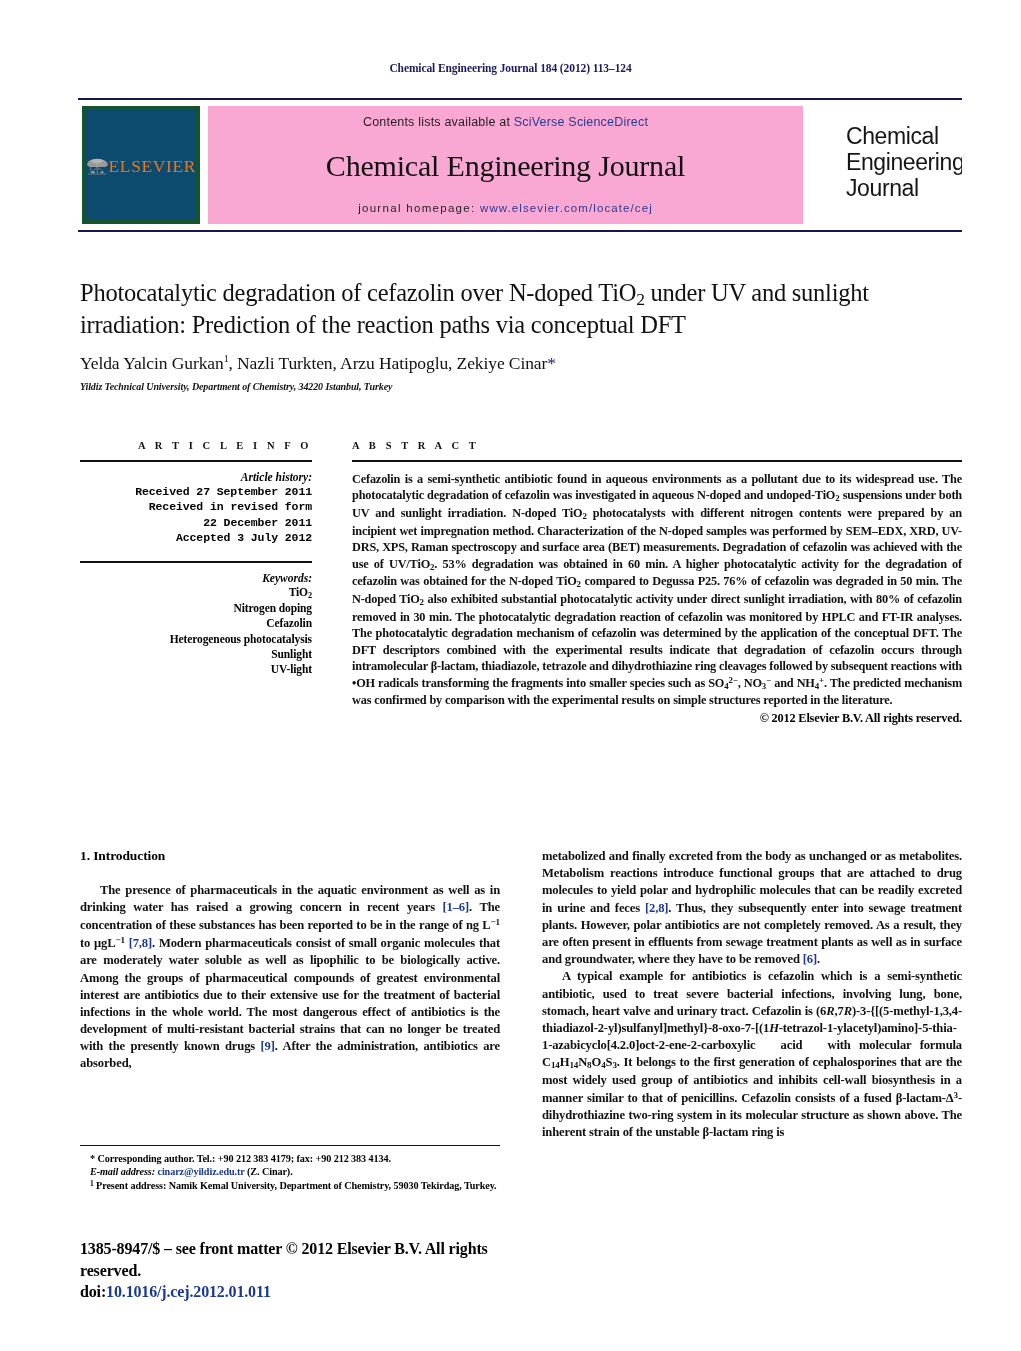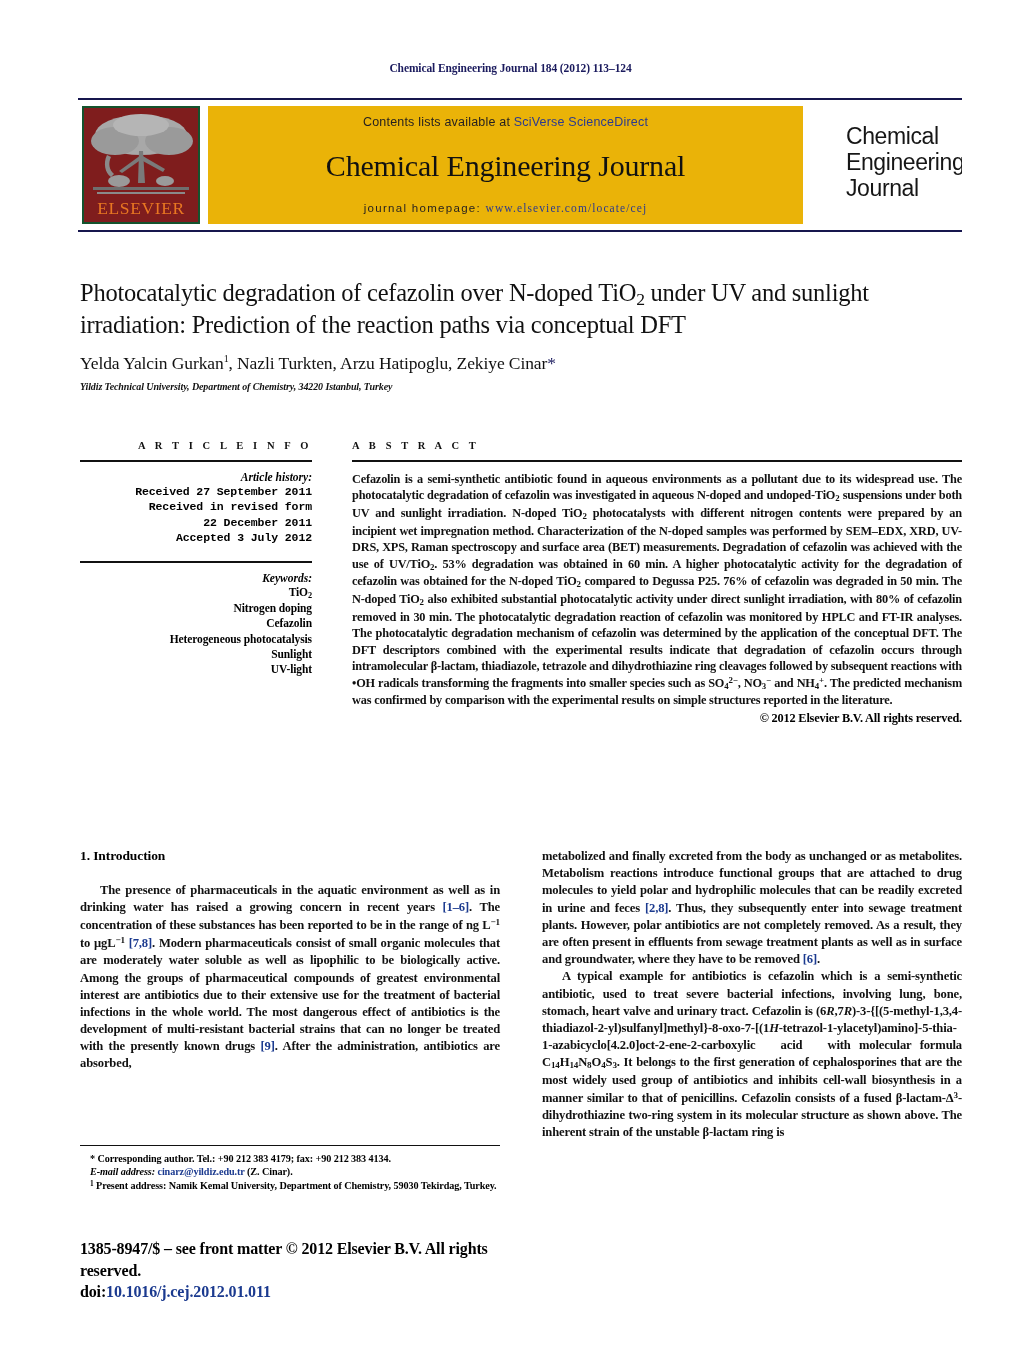--- a/index.html
+++ b/index.html
@@ -47,44 +47,44 @@
   }
   .masthead-inner {
     position: relative;
     height: 130px;
   }
   .elsevier-logo {
     position: absolute;
     left: 4px; top: 6px;
     width: 118px;
     height: 118px;
-    border: 2px solid #14532d;
+    border: 4px solid #14532d;
     box-sizing: border-box;
-    background: #7f1d1d;
+    background: #0c4a6e;
     display: flex;
-    flex-direction: column;
+    flex-direction: row;
     align-items: center;
     justify-content: flex-start;
     padding-top: 3px;
   }
   .elsevier-tree { display:block; }
   .elsevier-word {
     font-family: "Liberation Serif", serif;
     font-size: 17.5px;
     letter-spacing: 0.6px;
     color: #e87722;
     margin-top: 1px;
     line-height: 1;
   }
   .banner {
     position: absolute;
     left: 130px; top: 6px;
     width: 595px;
     height: 118px;
-    background: #eab308;
+    background: #f9a8d4;
     display: flex;
     flex-direction: column;
     align-items: center;
     justify-content: space-between;
     padding: 9px 0 10px 0;
     box-sizing: border-box;
   }
   .contents-line {
     font-family: "Liberation Sans", sans-serif;
     font-size: 12.5px;
@@ -98,21 +98,21 @@
     color: #111111;
     letter-spacing: -0.2px;
     line-height: 1;
   }
   .homepage-line {
     font-family: "Liberation Sans", sans-serif;
     font-size: 11.5px;
     color: #231f20;
     letter-spacing: 1.3px;
   }
-  .homepage-url { color: #2b3a8f; letter-spacing: 1.1px; font-family: Liberation Serif, serif; }
+  .homepage-url { color: #2b3a8f; letter-spacing: 1.1px; }
 
   .cover-thumb {
     position: absolute;
     right: 0px; top: 6px;
     width: 118px;
     height: 118px;
     background: #ffffff;
     overflow: hidden;
   }
   .cover-text {

